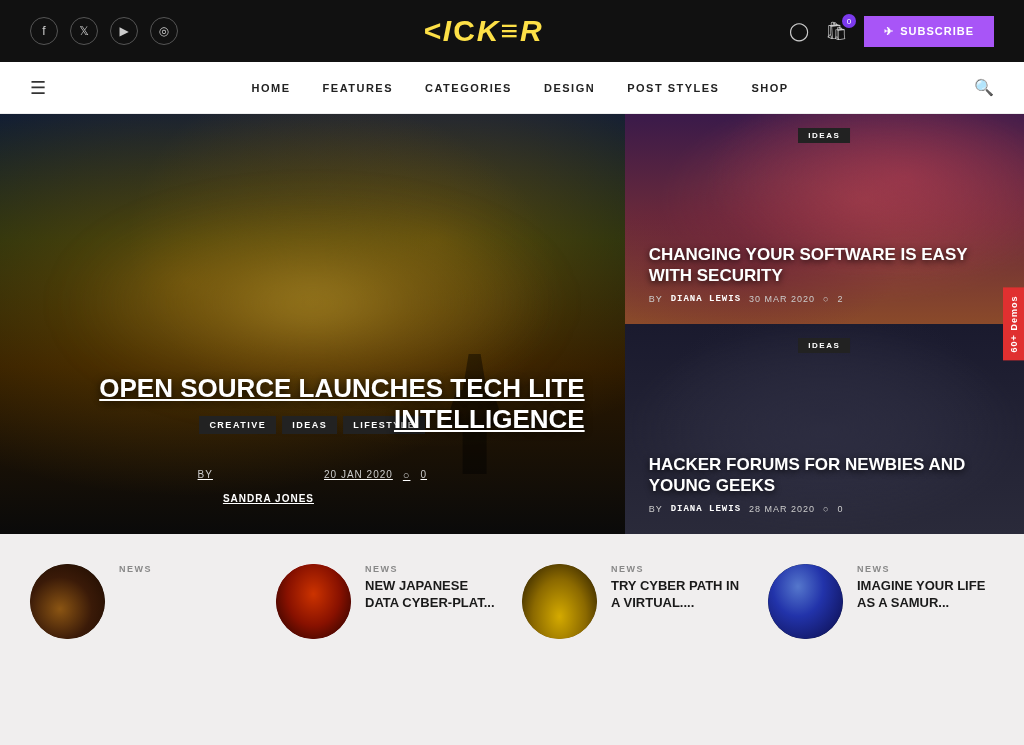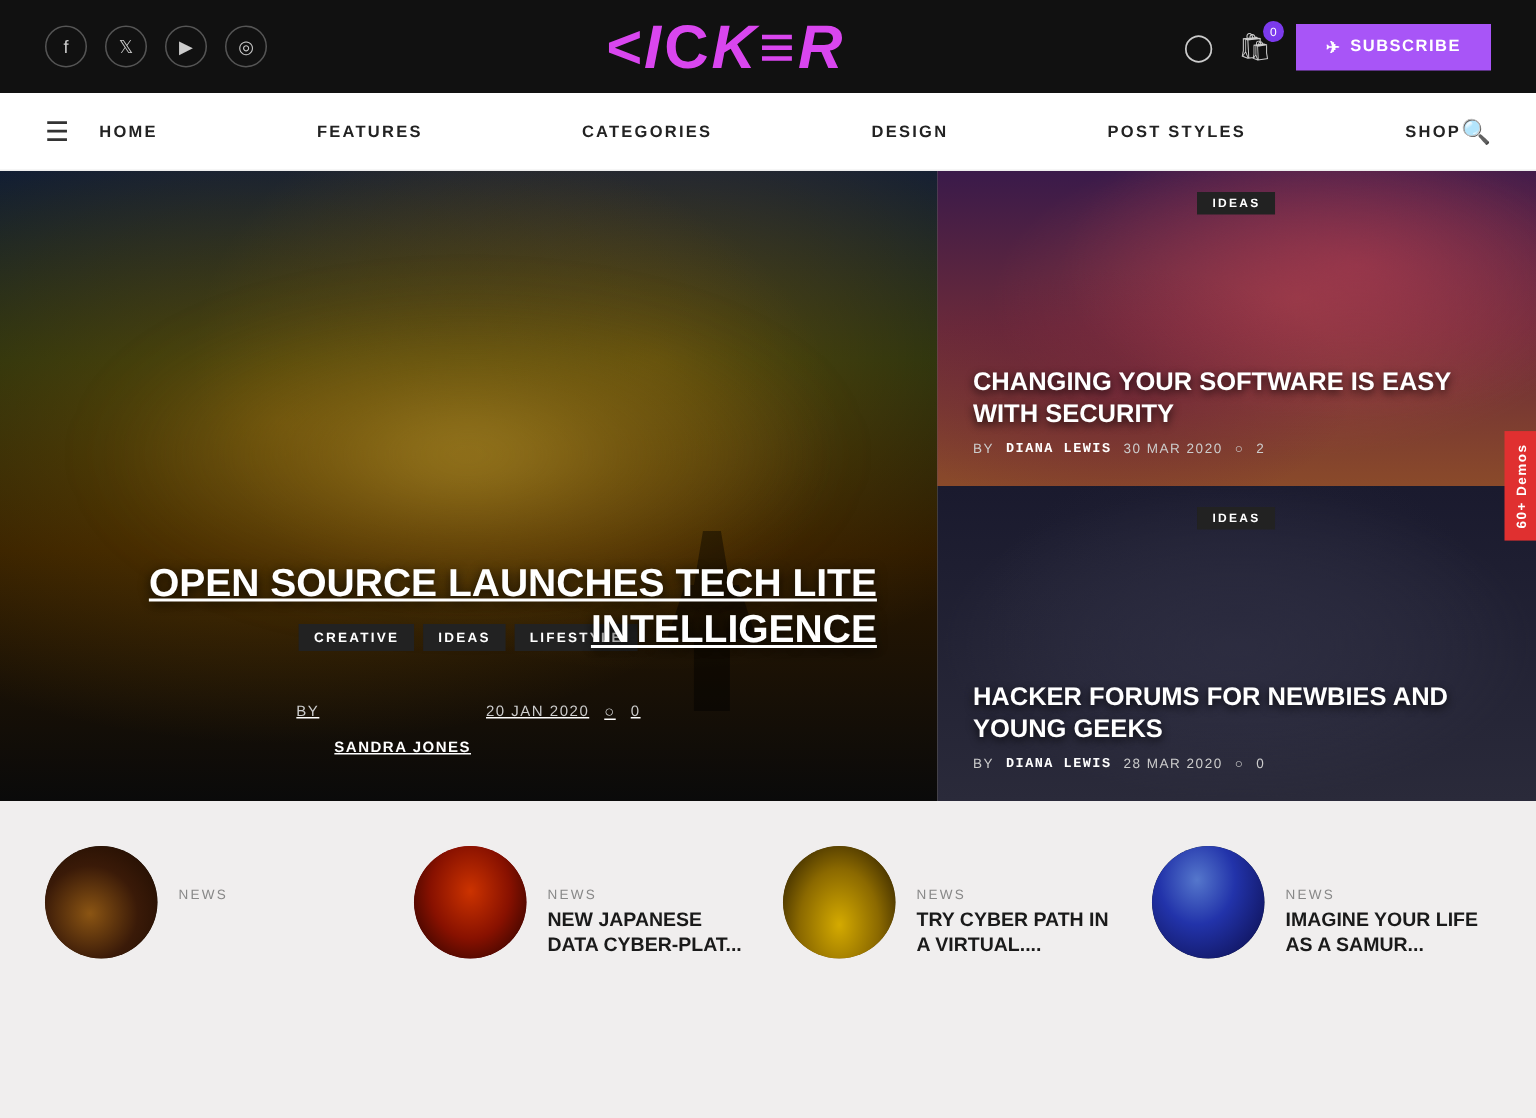--- a/index.html
+++ b/index.html
@@ -16,23 +16,23 @@
     }
     .social-icons { display: flex; gap: 12px; }
     .social-icon {
       width: 28px; height: 28px;
       border: 1.5px solid #555;
       border-radius: 50%;
       display: flex; align-items: center; justify-content: center;
       font-size: 12px; color: #ccc; cursor: pointer;
     }
     .logo {
-      font-size: 41px;
+      font-size: 30px;
       font-weight: 900;
-      color: #d946ef;
+      color: #fde047;
       letter-spacing: 2px;
       font-style: italic;
       font-family: 'Arial Black', sans-serif;
     }
     .top-right { display: flex; align-items: center; gap: 16px; }
     .top-icon { font-size: 18px; color: #ccc; cursor: pointer; position: relative; }
     .cart-badge {
       position: absolute;
       top: -6px; right: -8px;
       background: #7c3aed;
@@ -58,21 +58,21 @@
     
     .nav-bar {
       background: #fff;
       display: flex;
       align-items: center;
       padding: 0 30px;
       height: 52px;
       border-bottom: 1px solid #eee;
     }
     .hamburger { color: #333; font-size: 18px; cursor: pointer; margin-right: 20px; }
-    .nav-links { display: flex; gap: 32px; flex: 1; justify-content: space-between; }
+    .nav-links { display: flex; gap: 32px; flex: 1; justify-content: center; }
     .nav-link {
       color: #222;
       font-size: 11px;
       font-weight: 700;
       letter-spacing: 1.5px;
       text-transform: uppercase;
       cursor: pointer;
       text-decoration: none;
     }
     .nav-search { color: #333; font-size: 16px; cursor: pointer; }
@@ -239,26 +239,25 @@
       background: radial-gradient(ellipse at 50% 40%, #2244aa 0%, #1a2a5a 50%, #0a0a2a 100%);
     }
     
     .thumb-inner {
       width: 100%; height: 100%;
       border-radius: 50%;
     }
     .news-content { flex: 1; }
     .news-category {
       font-size: 9px;
-      font-weight: 400;
+      font-weight: 700;
       letter-spacing: 1.5px;
       text-transform: uppercase;
       color: #888;
       margin-bottom: 4px;
-      margin-top: 27px;
     }
     .news-title {
       font-size: 13px;
       font-weight: 700;
       color: #1a1a1a;
       line-height: 1.3;
       text-transform: uppercase;
     }
   </style>
 </head>

